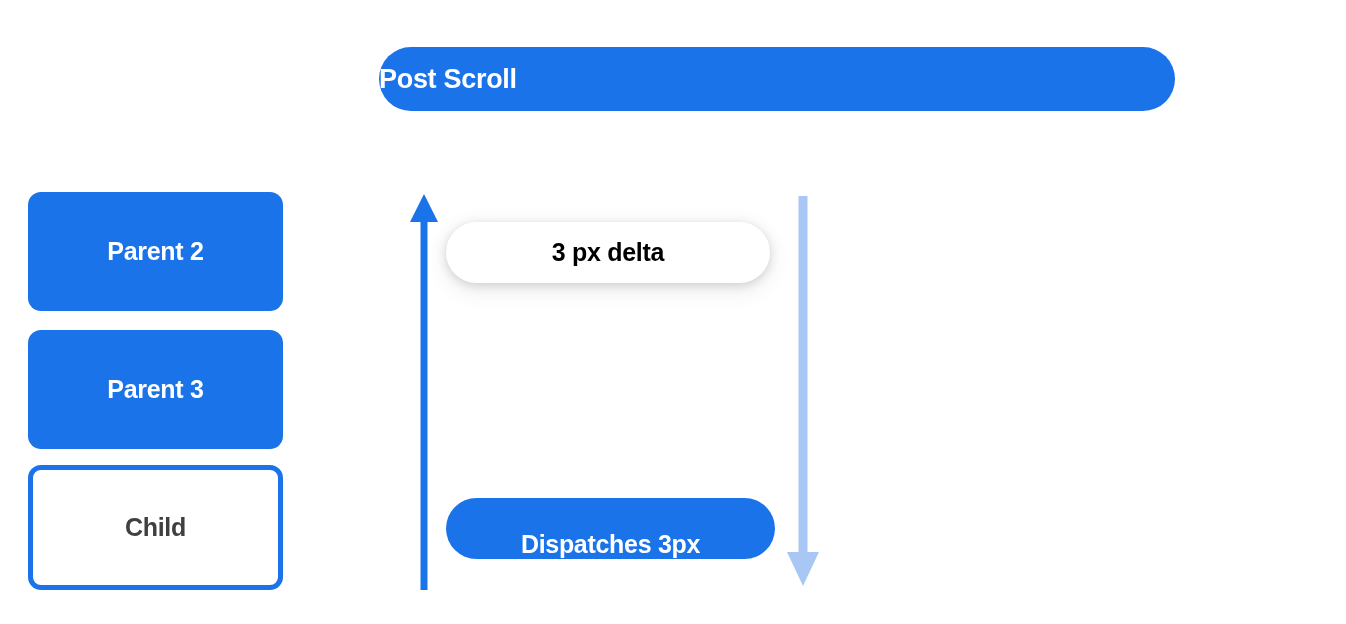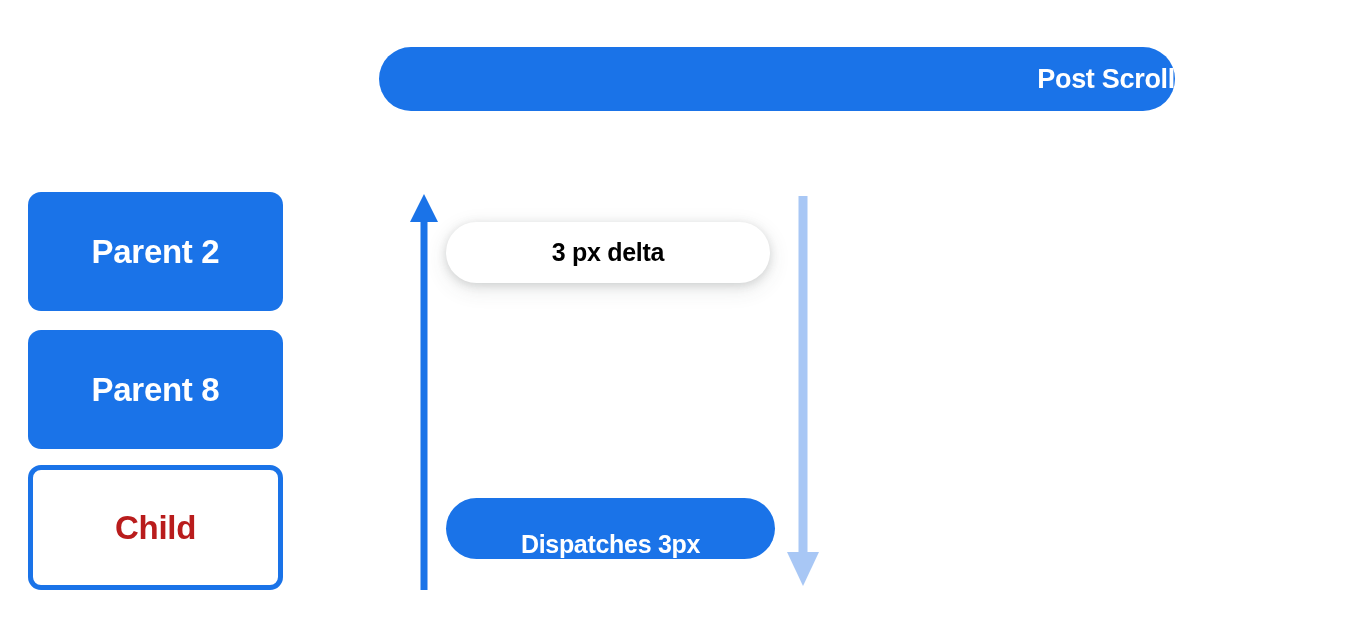--- a/index.html
+++ b/index.html
@@ -24,57 +24,57 @@
   .header-bar {
     position: absolute;
     left: 379px;
     top: 47px;
     width: 796px;
     height: 64px;
     background: #1a73e8;
     border-radius: 32px;
     display: flex;
     align-items: center;
-    justify-content: flex-end;
+    justify-content: flex-start;
   }
   .header-bar .title {
     color: #ffffff;
     font-size: 27px;
     font-weight: bold;
     letter-spacing: -0.3px;
   }
 
   
   .node-box {
     position: absolute;
     left: 28px;
     width: 255px;
     border-radius: 13px;
     display: flex;
     align-items: center;
     justify-content: center;
     box-sizing: border-box;
   }
   .node-box .node-label {
-    font-size: 33px;
+    font-size: 25px;
     font-weight: bold;
     letter-spacing: -0.3px;
   }
   .node-filled {
     background: #1a73e8;
   }
   .node-filled .node-label {
     color: #ffffff;
   }
   .node-outlined {
     background: #ffffff;
     border: 5px solid #1a73e8;
   }
   .node-outlined .node-label {
-    color: #b91c1c;
+    color: #404040;
   }
 
   #node-parent2 { top: 192px; height: 119px; }
   #node-parent1 { top: 330px; height: 119px; }
   #node-child   { top: 465px; height: 125px; }
 
   
   .arrow-svg {
     position: absolute;
     overflow: visible;
@@ -127,21 +127,21 @@
 
   <div class="header-bar">
     <span class="title">Post Scroll</span>
   </div>
 
   <div class="node-box node-filled" id="node-parent2">
     <span class="node-label">Parent 2</span>
   </div>
 
   <div class="node-box node-filled" id="node-parent1">
-    <span class="node-label">Parent 8</span>
+    <span class="node-label">Parent 3</span>
   </div>
 
   <div class="node-box node-outlined" id="node-child">
     <span class="node-label">Child</span>
   </div>
 
   <svg class="arrow-svg" id="arrow-up-wrap" viewBox="0 0 32 400">
     <line x1="16" y1="400" x2="16" y2="26" stroke="#1a73e8" stroke-width="7"></line>
     <polygon points="16,4 30,32 2,32" fill="#1a73e8"></polygon>
   </svg>

